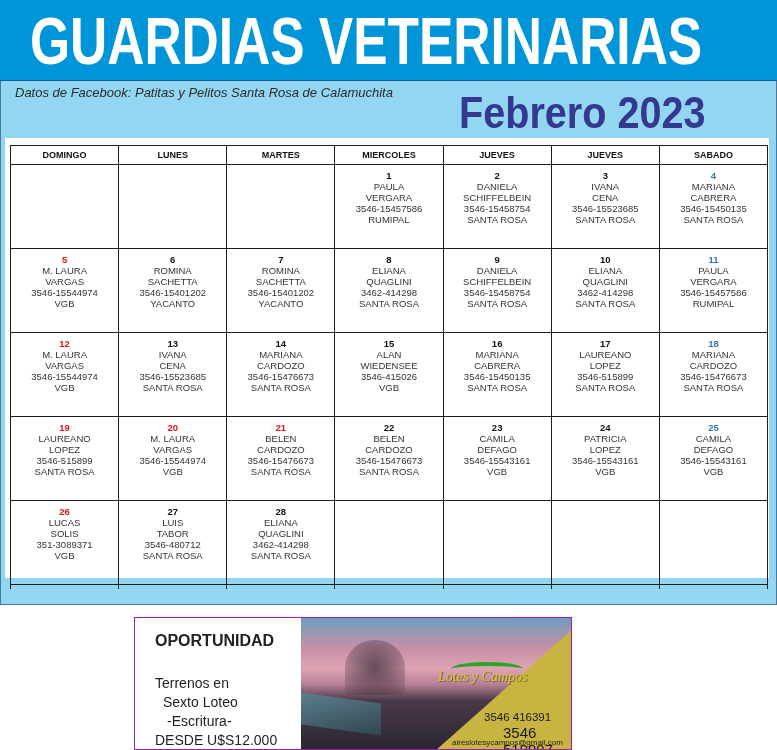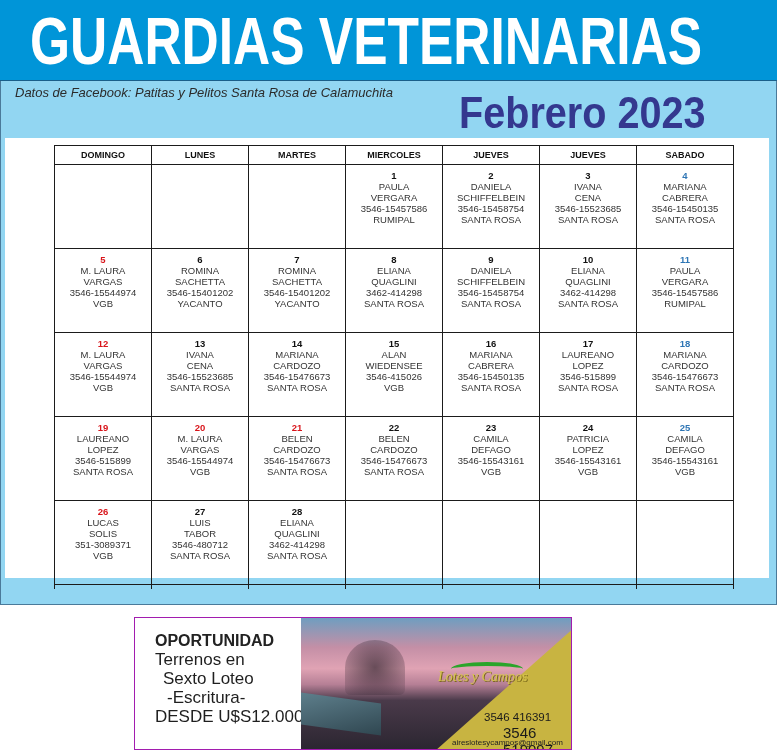--- a/index.html
+++ b/index.html
@@ -3,32 +3,32 @@
 <meta charset="utf-8">
 <style>
   * { box-sizing: border-box; margin: 0; padding: 0; }
   body { width: 777px; height: 750px; background: #ffffff; position: relative; overflow: hidden; font-family: "Liberation Sans", sans-serif; }
   .header-bar { position: absolute; left: 0; top: 0; width: 777px; height: 81px; background: #0095d8; border-bottom: 1px solid #1a5f8a; }
   .main-title { position: absolute; left: 30px; top: 3px; font-family: "Liberation Sans", sans-serif; font-weight: bold; font-size: 66px; color: #ffffff; letter-spacing: 0px; transform: scaleX(0.78); transform-origin: left top; white-space: nowrap; }
   .band { position: absolute; left: 0; top: 81px; width: 777px; height: 524px; background: #92d6f2; border-left: 1px solid #4a7a9a; border-right: 1px solid #4a7a9a; border-bottom: 1px solid #4a7a9a; }
   .source-text { position: absolute; left: 15px; top: 85px; font-size: 13px; font-style: italic; color: #2b2b2b; white-space: nowrap; }
   .month-title { position: absolute; left: 459px; top: 87px; font-size: 45px; font-weight: bold; color: #34388f; transform: scaleX(0.88); transform-origin: left top; white-space: nowrap; }
   .panel { position: absolute; left: 5px; top: 138px; width: 764px; height: 440px; background: #ffffff; }
-  table.cal { position: absolute; left: 10px; top: 145px; width: 680px; border-collapse: collapse; table-layout: fixed; margin-left: 44px; }
+  table.cal { position: absolute; left: 10px; top: 145px; width: 758px; border-collapse: collapse; table-layout: fixed; }
   table.cal th { height: 19px; border: 1.5px solid #1b1b1b; font-size: 9px; font-weight: bold; color: #111; text-align: center; }
   table.cal td { height: 84px; border: 1.5px solid #1b1b1b; vertical-align: top; text-align: center; font-size: 9.5px; color: #333; line-height: 11px; padding-top: 5px; }
   table.cal tr.stub td { height: 4px; padding: 0; border-bottom: none; }
   .day { font-weight: bold; color: #111; font-size: 9.5px; }
   .day.red { color: #d9151b; }
   .day.blue { color: #2f76b5; }
   .line { display: block; }
   .ad { position: absolute; left: 134px; top: 617px; width: 438px; height: 133px; border: 1px solid #a21caf; background: #fff; overflow: hidden; }
   .ad-left { position: absolute; left: 0; top: 0; width: 165px; height: 133px; background: #ffffff; }
   .ad-heading { position: absolute; left: 20px; top: 14px; font-size: 16px; font-weight: bold; color: #222; }
-  .ad-body { position: absolute; left: 20px; top: 32px; font-size: 17px; color: #1f1f1f; line-height: 19px; }
+  .ad-body { position: absolute; left: 20px; top: 56px; font-size: 14px; color: #1f1f1f; line-height: 19px; }
   .ad-body span { display: block; white-space: nowrap; }
   .ad-photo { position: absolute; left: 166px; top: 0; width: 272px; height: 133px; background: linear-gradient(180deg, #6f9ec0 0%, #c48fa6 22%, #e0a3b4 38%, #b57f95 50%, #4a3a4a 62%, #2a2530 100%); }
   .ad-roof { position: absolute; left: 166px; top: 80px; width: 80px; height: 32px; background: linear-gradient(160deg, #5e7f8c, #2f4650); transform: skewY(8deg); }
   .ad-tree { position: absolute; left: 210px; top: 22px; width: 60px; height: 55px; border-radius: 50% 50% 10% 10%; background: radial-gradient(circle, rgba(40,30,40,0.65), rgba(40,30,40,0.1)); }
   .ad-triangle { position: absolute; left: 300px; top: 0; width: 138px; height: 133px; background: #c8b441; clip-path: polygon(100% 8%, 100% 100%, 0% 100%); }
   .ad-logo { position: absolute; left: 290px; top: 4px; font-family: "Liberation Serif", serif; font-style: italic; font-weight: bold; font-size: 36px; color: #d7c44e; text-shadow: 1px 1px 0 #7b6a1a; }
   .ad-swoosh { position: absolute; left: 316px; top: 44px; width: 72px; height: 14px; border-top: 4px solid #2aa52a; border-radius: 50% 50% 0 0; }
   .ad-sub { position: absolute; left: 303px; top: 51px; font-family: "Liberation Serif", serif; font-style: italic; font-size: 14px; color: #d7c44e; text-shadow: 1px 1px 0 #7b6a1a; }
   .ad-phone1 { position: absolute; left: 349px; top: 93px; font-size: 11.5px; color: #1a1a1a; }
   .ad-phone2 { position: absolute; left: 368px; top: 106px; font-size: 15px; color: #1a1a1a; }

